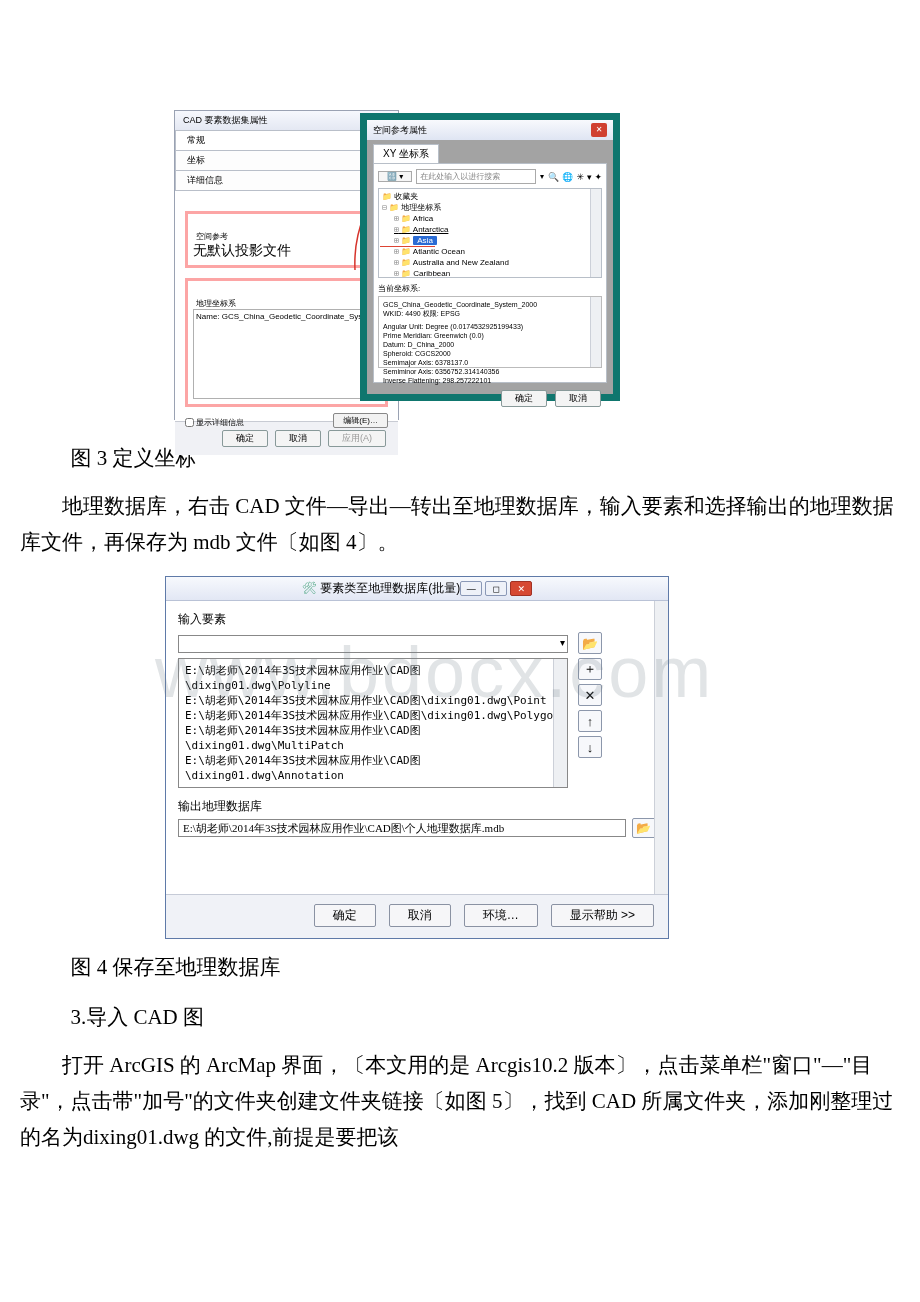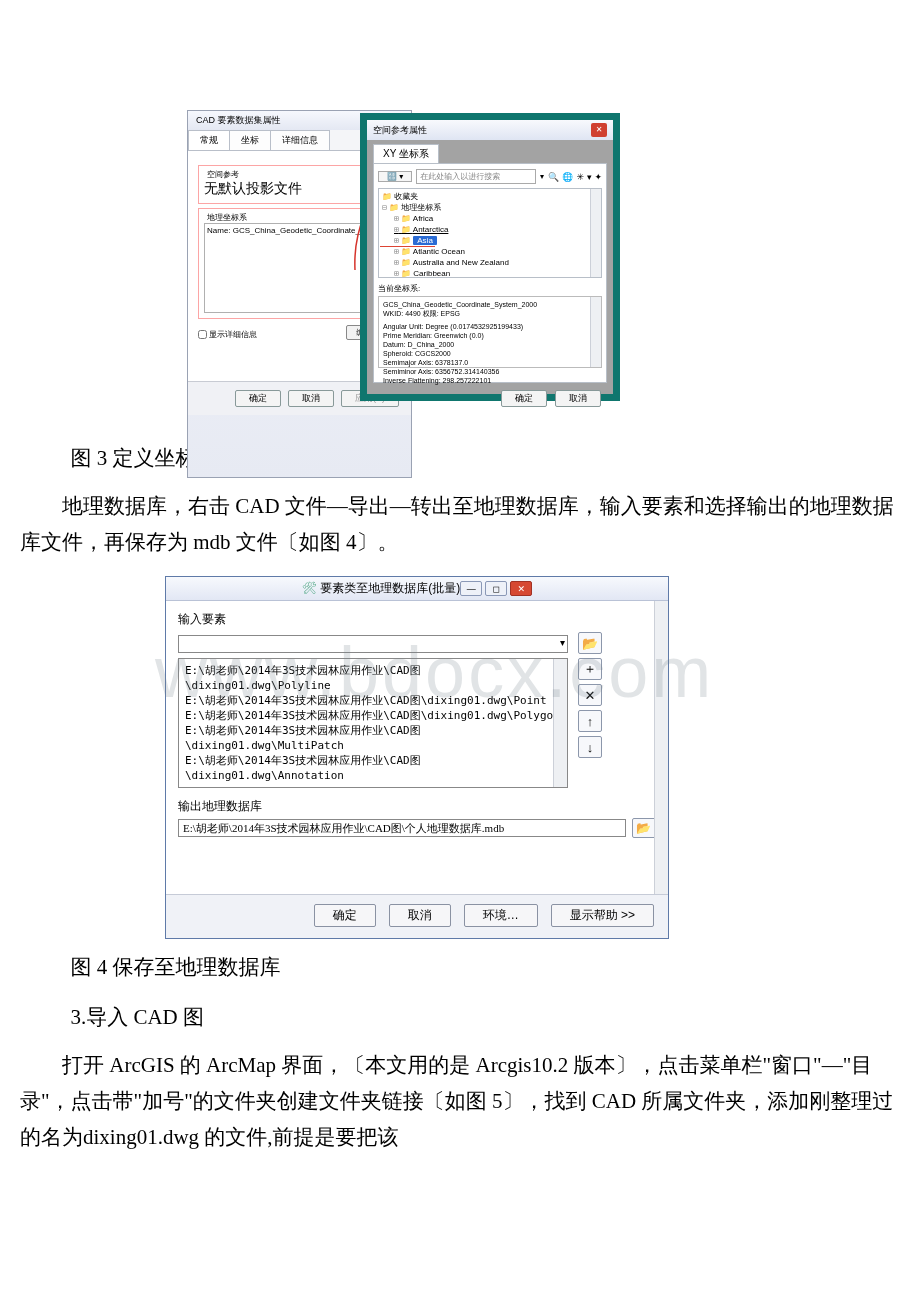--- a/index.html
+++ b/index.html
@@ -4,32 +4,32 @@
 <style>
   * { margin:0; padding:0; box-sizing:border-box; }
   body { background:#fff; width:920px; font-family:"Microsoft YaHei","SimSun",sans-serif; color:#000; }
 
   .page { width:920px; padding:0 20px; }
 
   
   .fig3-wrap { position:relative; margin:110px 0 0 150px; height:320px; }
 
   .dlg1 {
-    width:225px; height:368px;
+    width:225px; height:310px;
     border:1px solid #9aa2b3;
     background:linear-gradient(#f2f4fa,#e7eaf3);
-    position:absolute; top:0; left:17px;
+    position:absolute; top:0; left:4px;
     font-size:9px;
   }
   .dlg1-title { padding:3px 8px; font-size:9px; background:linear-gradient(#f6f8fd,#e4e8f3); }
-  .tabs { display:flex; border-bottom:1px solid #b9bfc9; background:#f4f5f8; }
+  .tabs { display:flex; border-bottom:1px solid #b9bfc9; background:#f4f5f8;flex-direction:column; }
   .tabs span { padding:3px 11px; font-size:9px; border:1px solid #b9bfc9; border-bottom:none; margin-right:-1px; background:#fdfdfd; }
   .tabs span:first-child { background:#fff; }
   .dlg1-body { background:#fff; height:230px; position:relative; padding:10px; }
-  .fieldset1 { border:1px solid #fca5a5; padding:3px 5px 5px; margin-top:4px; position:relative; }
+  .fieldset1 { border:3px solid #fca5a5; padding:17px 5px 5px; margin-top:10px; position:relative; }
   .fieldset1 legend { font-size:8px; padding:0 3px; }
   .fieldset1 .inner { background:#fff; border:1px solid #b0b0b0; font-size:8px; padding:2px; height:90px; overflow:hidden; }
   .btn-sm { font-size:8px; border:1px solid #888; padding:1px 9px; background:#f2f2f2; border-radius:2px; }
   .chk-lbl { font-size:8px; display:flex; align-items:center; gap:2px; margin-top:4px; }
   .dlg1-bottom { display:flex; justify-content:flex-end; gap:7px; padding:8px 12px; background:#f0f1f5; border-top:1px solid #c8cbd3; }
   .mbtn { font-size:9px; padding:1px 13px; border:1px solid #899; background:#f4f4f4; border-radius:2px; }
 
   svg.red-arrow { position:absolute; top:20px; left:180px; width:200px; height:150px; pointer-events:none; }
 
   .dlg2 {

